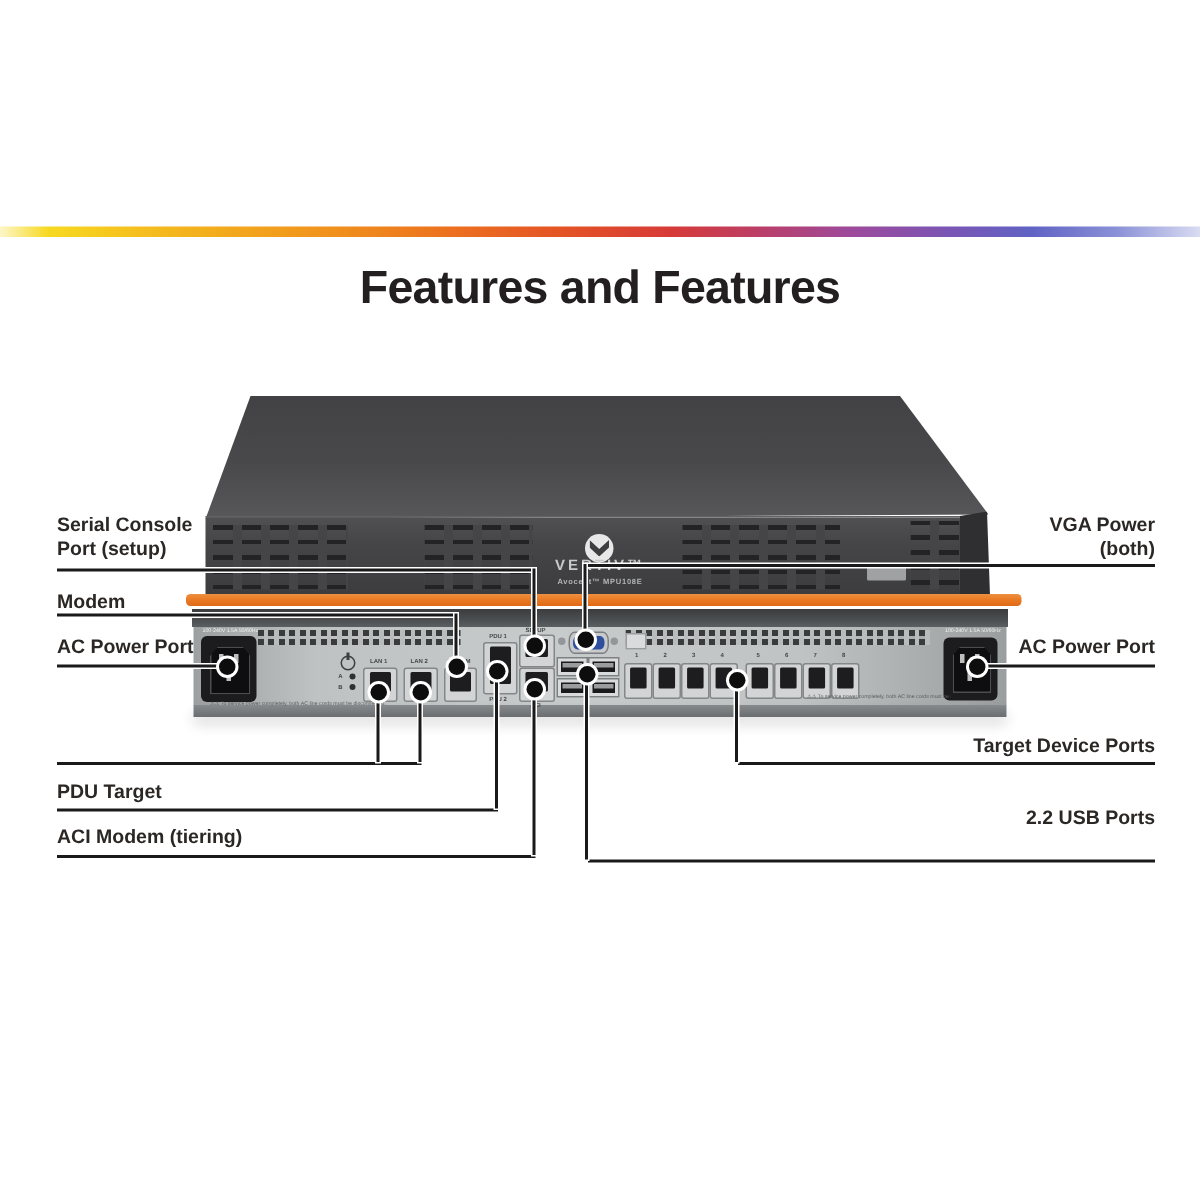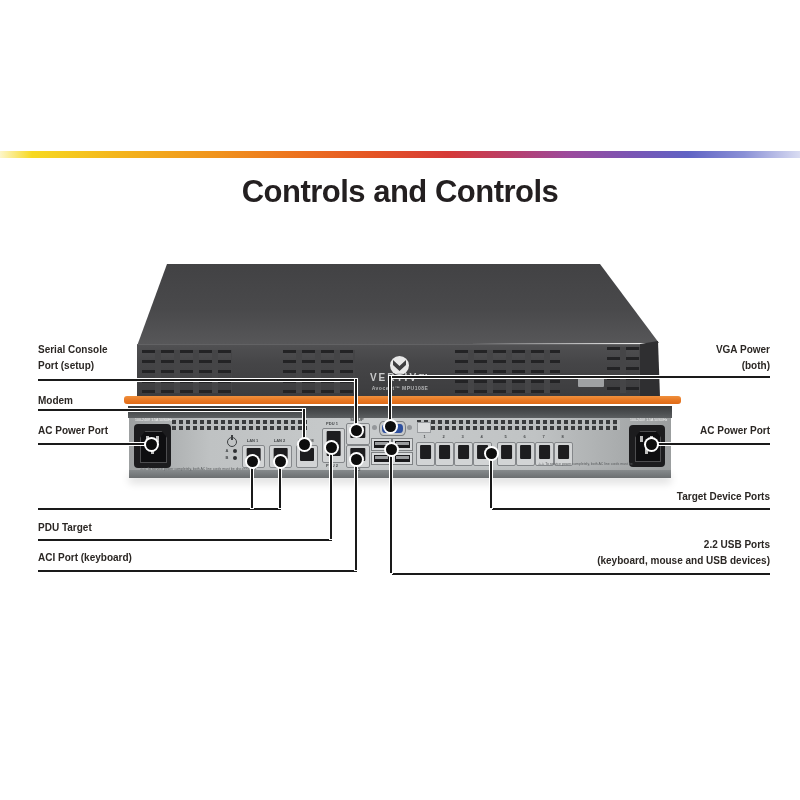--- a/index.html
+++ b/index.html
@@ -6,21 +6,21 @@
   #stage{position:relative;width:800px;height:800px;background:#ffffff;overflow:hidden;
          font-family:"Liberation Sans",sans-serif;}
   .abs{position:absolute;}
   
   #gradbar{left:0;top:151px;width:800px;height:7px;
     background:linear-gradient(90deg,#fdf6c9 0%,#f7d921 4%,#f4b71d 14%,#f0931d 27%,#ec6f1f 38%,#e45325 47%,#d63a38 56%,#b83f6c 64%,#9c4a9c 71%,#7a55b4 79%,#6063c4 86%,#8a90d6 93%,#d9dcf2 100%);}
   
   #title{left:0;top:174px;width:800px;text-align:center;font-size:31px;font-weight:700;
          letter-spacing:-0.5px;color:#231f20;}
   
-  .lbl{font-size:10px;font-weight:700;color:#2b2724;line-height:16px;}
+  .lbl{font-size:13px;font-weight:700;color:#2b2724;line-height:16px;}
   .lbl-l{left:38px;text-align:left;}
   .lbl-r{right:30px;text-align:right;}
   .lbl span{display:block;}
   
   .clh{height:2px;background:#1a1a1a;box-shadow:0 0 0 1px #ffffff;}
   .clv{width:2px;background:#1a1a1a;box-shadow:0 0 0 1px #ffffff;}
   .cdot{width:11px;height:11px;border-radius:50%;background:#0d0d0d;box-shadow:0 0 0 2px #ffffff;}
   
   .ventf{background-image:repeating-linear-gradient(90deg,transparent 0 13px,#454547 13px 19px),
          repeating-linear-gradient(180deg,#232325 0 3px,transparent 3px 10px);}
@@ -35,21 +35,21 @@
   .tinytxt{font-size:4px;font-weight:700;color:#45484a;text-align:center;line-height:5px;}
   .microtxt{font-size:3.5px;color:#f2f2f2;line-height:4px;white-space:nowrap;}
   .cautiontxt{font-size:3.5px;color:#5a5d5f;line-height:4px;white-space:nowrap;}
 </style>
 </head>
 <body>
 
 <div id="stage">
 
   <div id="gradbar" class="abs"></div>
-  <div id="title" class="abs">Controls and Controls</div>
+  <div id="title" class="abs">Features and Features</div>
 
   <div class="abs" style="left:0;top:0;width:800px;height:800px;">
 
     <div class="abs" style="left:130px;top:263px;width:535px;height:84px;
                 background:linear-gradient(180deg,#424244 0%,#49494b 55%,#58585a 100%);
                 clip-path:polygon(37px 1px,470px 1px,529px 80px,7px 83px);"></div>
 
     <div class="abs" style="left:137px;top:344px;width:504px;height:53px;
                 background:linear-gradient(180deg,#505052 0%,#454547 35%,#3c3c3e 100%);
                 border-top:1px solid #626264;"></div>
@@ -223,21 +223,21 @@
   <div class="abs clv" style="left:251px;top:461px;height:47px;"></div>
   <div class="abs clv" style="left:279px;top:461px;height:47px;"></div>
 
   <div class="abs lbl lbl-l" style="top:520px;">
     <span>PDU Target</span>
   </div>
   <div class="abs clh" style="left:38px;top:539px;width:294px;"></div>
   <div class="abs clv" style="left:330px;top:447px;height:92px;"></div>
 
   <div class="abs lbl lbl-l" style="top:550px;">
-    <span>ACI Port (keyboard)</span>
+    <span>ACI Modem (tiering)</span>
   </div>
   <div class="abs clh" style="left:38px;top:570px;width:319px;"></div>
   <div class="abs clv" style="left:355px;top:459px;height:111px;"></div>
 
   <div class="abs lbl lbl-r" style="top:342px;">
     <span>VGA Power</span>
     <span>(both)</span>
   </div>
   <div class="abs clh" style="left:391px;top:376px;width:379px;"></div>
   <div class="abs clv" style="left:389px;top:376px;height:50px;"></div>
@@ -248,21 +248,20 @@
   <div class="abs clh" style="left:651px;top:443px;width:119px;"></div>
 
   <div class="abs lbl lbl-r" style="top:489px;">
     <span>Target Device Ports</span>
   </div>
   <div class="abs clh" style="left:492px;top:508px;width:278px;"></div>
   <div class="abs clv" style="left:490px;top:454px;height:54px;"></div>
 
   <div class="abs lbl lbl-r" style="top:537px;">
     <span>2.2 USB Ports</span>
-    <span>(keyboard, mouse and USB devices)</span>
   </div>
   <div class="abs clh" style="left:392px;top:573px;width:378px;"></div>
   <div class="abs clv" style="left:390px;top:450px;height:123px;"></div>
 
   <div class="abs cdot" style="left:351px;top:425px;"></div>
   <div class="abs cdot" style="left:299px;top:439px;"></div>
   <div class="abs cdot" style="left:146px;top:439px;"></div>
   <div class="abs cdot" style="left:247px;top:456px;"></div>
   <div class="abs cdot" style="left:275px;top:456px;"></div>
   <div class="abs cdot" style="left:326px;top:442px;"></div>

